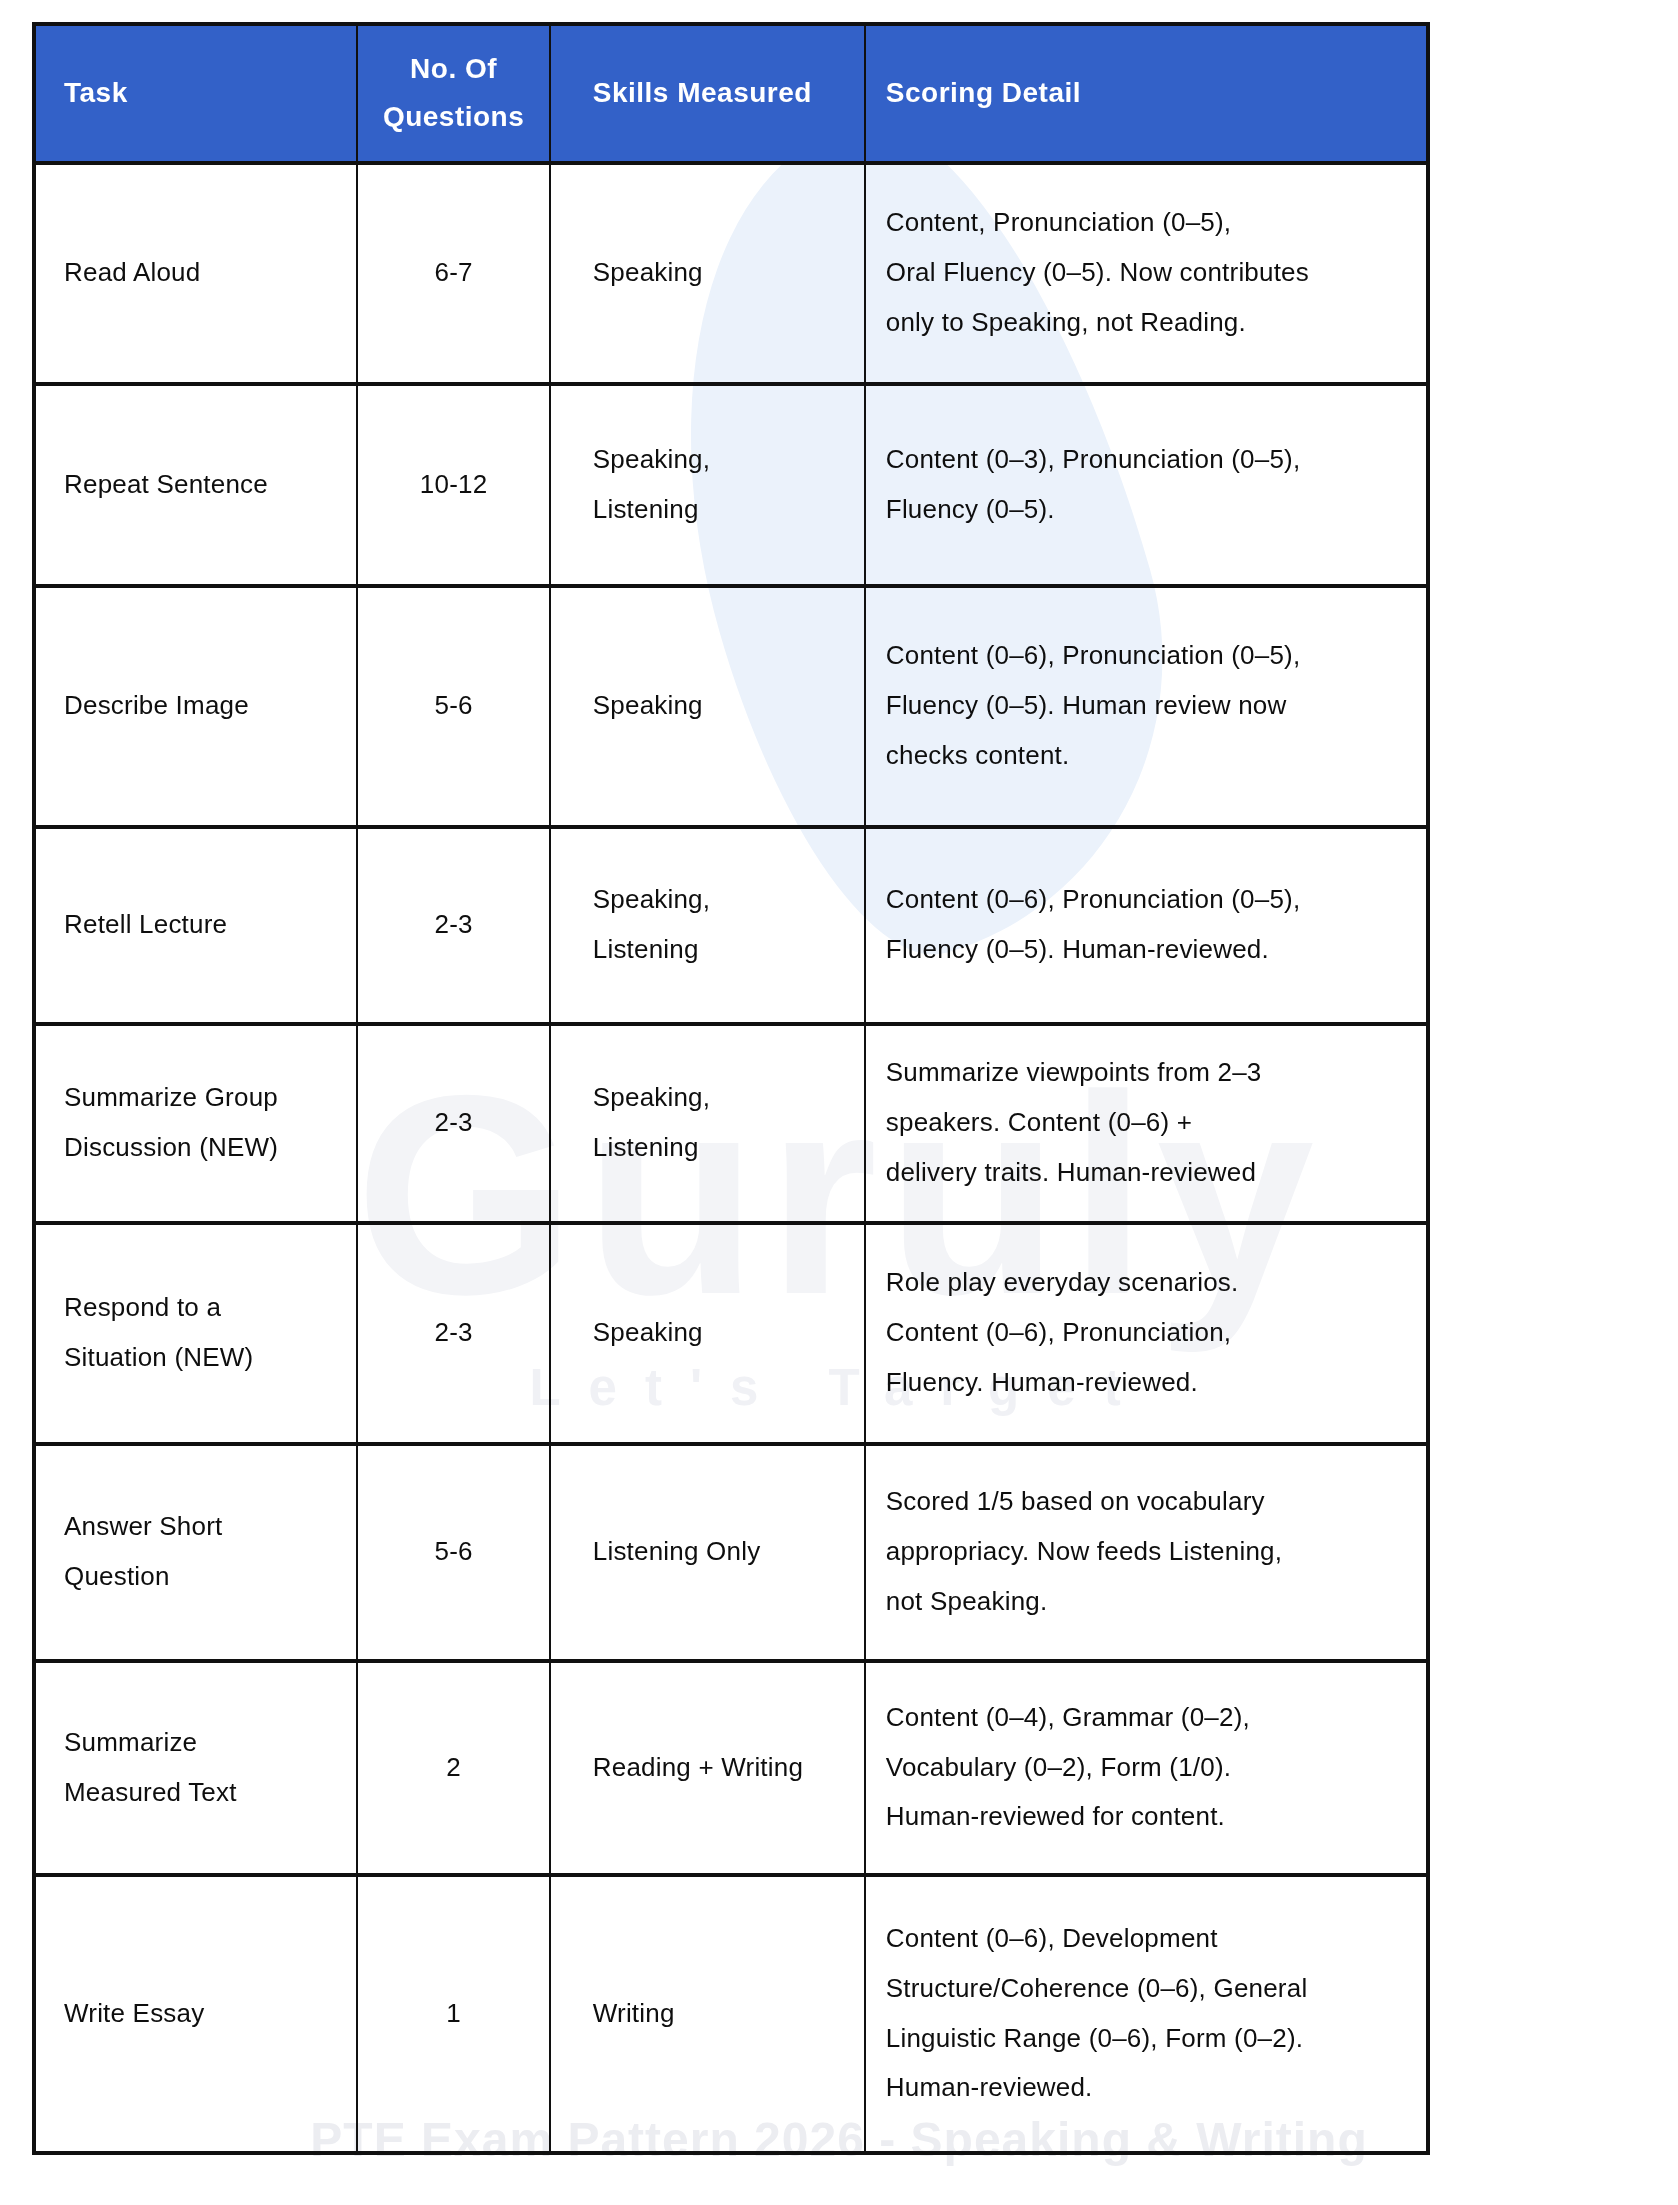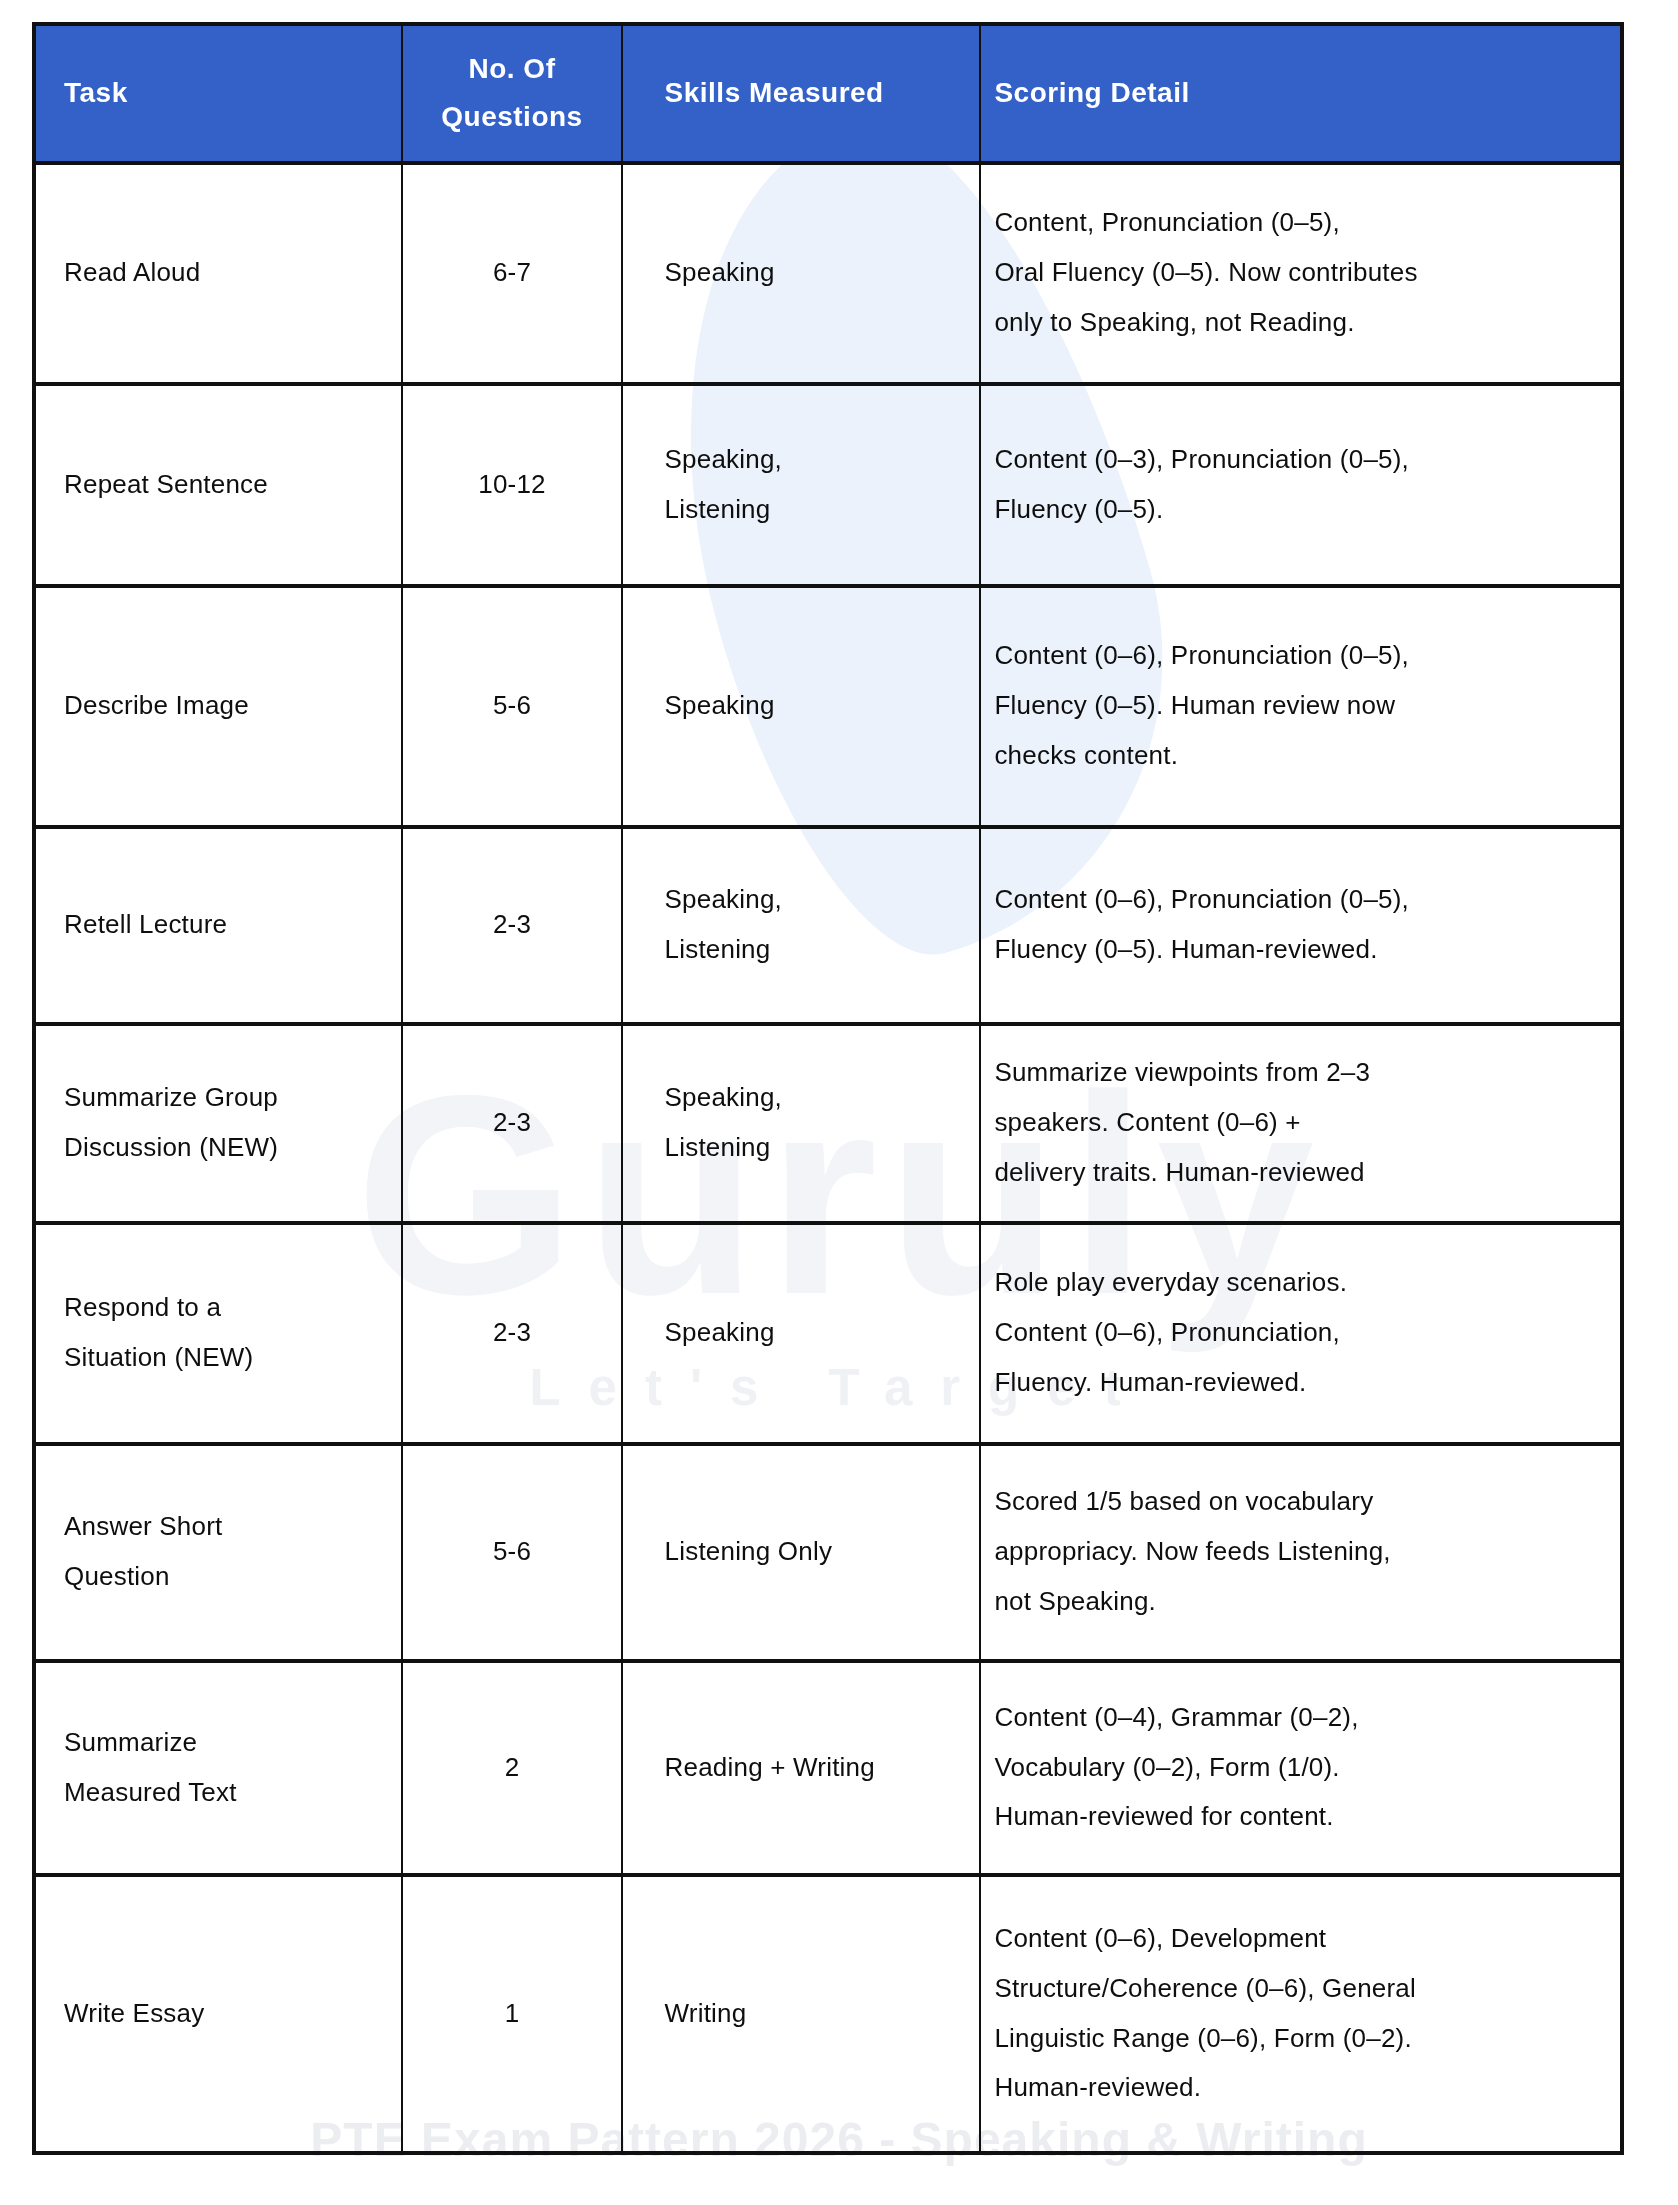--- a/index.html
+++ b/index.html
@@ -53,21 +53,21 @@
     font-weight:700;
     letter-spacing:1px;
     color:var(--footer,#ECEDF1);
     z-index:0;
     white-space:nowrap;
   }
   
   table.exam{
     position:absolute;
     left:32px; top:21.5px;
-    width:1592px;
+    width:1398px;
     border-collapse:collapse;
     table-layout:fixed;
     background:transparent;
     z-index:1;
   }
   table.exam, table.exam th, table.exam td{
     border:2px solid #101010;
   }
   table.exam{border-width:4.4px;}
   table.exam th, table.exam td{
@@ -92,21 +92,21 @@
     line-height:1.92;
     vertical-align:middle;
     text-align:left;
     white-space:pre-line;
     background:transparent;
     letter-spacing:0.2px;
   }
   .c-task{padding-left:28px;padding-right:14.7px;}
   .c-q{text-align:center;padding:0 21px;}
   .c-skills{padding-left:42px;padding-right:14.7px;}
-  .c-scoring{padding-left:13px;padding-right:29px;}
+  .c-scoring{padding-left:20px;padding-right:29px;}
   
   tbody tr:nth-child(1) td{height:215px;}
   tbody tr:nth-child(2) td{height:196px;}
   tbody tr:nth-child(3) td{height:235px;}
   tbody tr:nth-child(4) td{height:191px;}
   tbody tr:nth-child(5) td{height:193px;}
   tbody tr:nth-child(6) td{height:215px;}
   tbody tr:nth-child(7) td{height:211px;}
   tbody tr:nth-child(8) td{height:208px;}
   tbody tr:nth-child(9) td{height:272px;margin-top:8px;}

